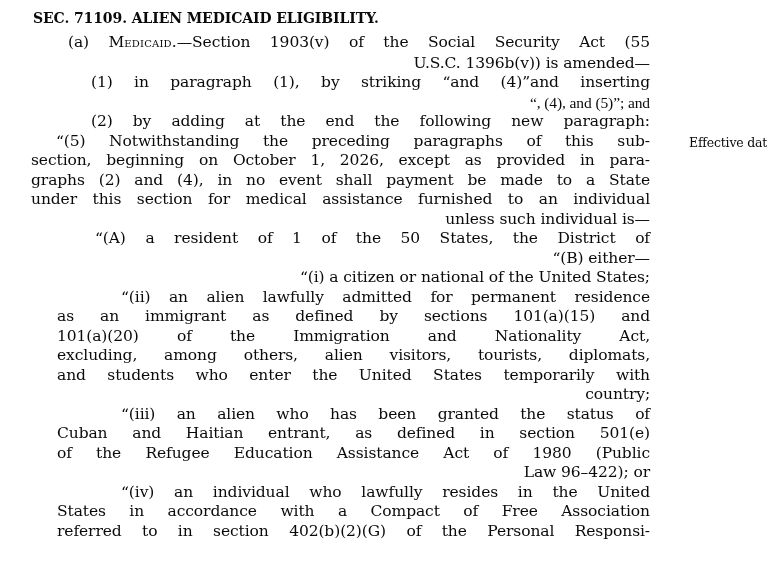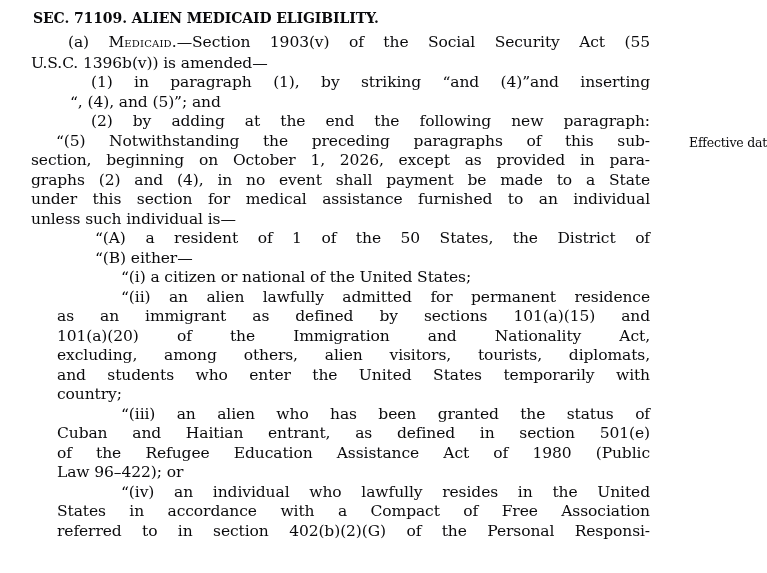--- a/index.html
+++ b/index.html
@@ -16,26 +16,27 @@
     font-size:14px;
     font-weight:700;
     letter-spacing:-0.1px;
     line-height:19px;
   }
   .ln{
     font-size:15.5px;
     line-height:19.5px;
     margin-right:117px;            
     letter-spacing:-0.1px;
+    text-align:right;
   }
   .j{ text-align:justify; text-align-last:justify; }
   .m0{ margin-left:31px; }                       
   .ma{ margin-left:31px; text-indent:37px; }     
   .p12{ margin-left:31px; text-indent:60px; }    
-  .m1{ margin-left:70px; }                       
+  .m1{ margin-left:70px;font-family:Liberation Serif, serif; }                       
   .p5{ margin-left:31px; text-indent:25px; }     
   .pA{ margin-left:55px; text-indent:40px; }     
   .cA{ margin-left:55px; }                       
   .pi{ margin-left:57px; text-indent:64px; }     
   .ci{ margin-left:57px; }                       
   .sc{ font-size:10px; letter-spacing:0.2px; } 
   .note{
     position:absolute;
     left:689px;top:135px;
     font-size:12.5px;

